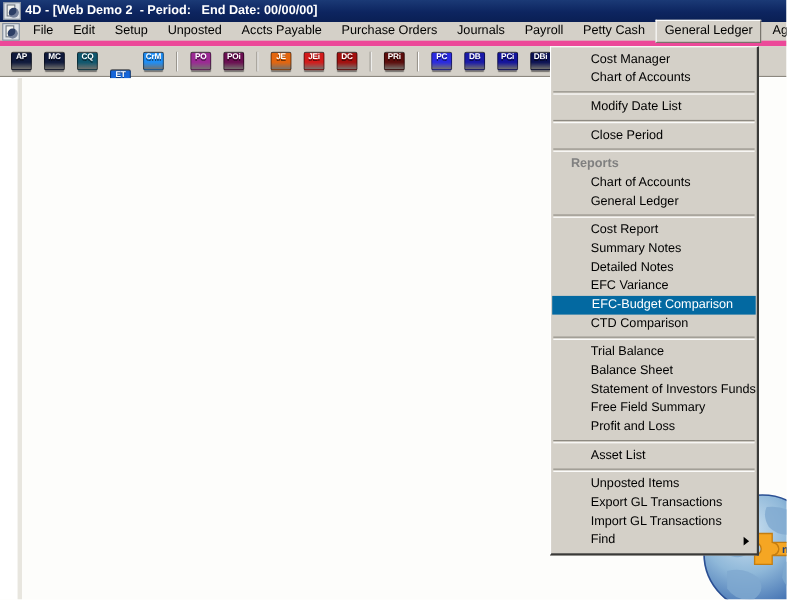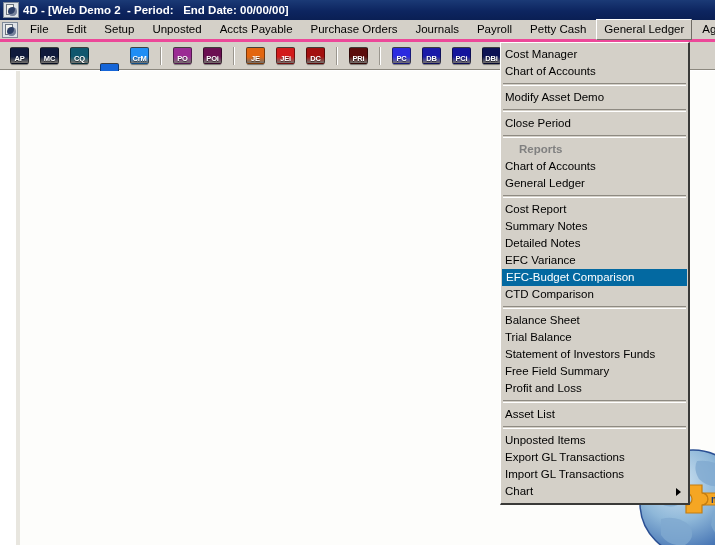--- a/index.html
+++ b/index.html
@@ -61,21 +61,21 @@
     background: #2c3e66;
     box-shadow: inset -2px -2px 0 rgba(255,255,255,0.35);
   }
 
   
   #menubar {
     position: absolute;
     left: 0; top: 20px;
     width: 715px; height: 22px;
     background: #d4d0c8;
-    border-bottom: 3px solid #ec4899;
+    border-bottom: 5px solid #ec4899;
     display: flex;
     align-items: center;
     box-sizing: border-box;
     padding-left: 2px;
   }
   #menubar .mb-icon {
     width: 16px; height: 16px;
     margin-right: 3px;
   }
   .menu-top {
@@ -109,21 +109,21 @@
     box-sizing: border-box;
     padding-left: 10px;
   }
   .tb-btn {
     width: 19px;
     height: 17px;
     margin-right: 11px;
     border-radius: 2px;
     position: relative;
     display: flex;
-    align-items: flex-end;
+    align-items: flex-start;
     justify-content: center;
     box-sizing: border-box;
     border: 1px solid rgba(0,0,0,0.45);
     box-shadow: 0 2px 1px -1px rgba(0,0,0,0.45);
     cursor: pointer;
   }
   .tb-btn span {
     color: #ffffff;
     font-size: 7.5px;
     font-weight: bold;
@@ -175,21 +175,21 @@
     border-bottom: 2px solid #3a3a38;
     box-sizing: border-box;
     padding: 3px 0 3px 0;
     z-index: 50;
   }
   .mi {
     height: 17px;
     line-height: 17px;
     font-size: 11.5px;
     color: #000000;
-    padding-left: 4px;
+    padding-left: 36px;
     padding-right: 8px;
     white-space: nowrap;
     box-sizing: border-box;
     position: relative;
     cursor: default;
   }
   .mi.header {
     color: #808080;
     font-weight: bold;
     padding-left: 18px;
@@ -311,40 +311,40 @@
     <path d="M47 36 h16 v8 a6 6 0 0 1 0 12 v8 h-16 v-8 a6 6 0 0 0 0 -12 z" fill="#f5a623" stroke="#c47d10" stroke-width="1.2"></path>
     <path d="M63 44 a6 6 0 0 1 0 12 l20 0 0 -12 z" fill="#f5a623" stroke="#c47d10" stroke-width="1.2"></path>
     <text x="72" y="54" font-family="Liberation Sans, sans-serif" font-size="10" font-weight="bold" fill="#1c3f7a">my</text>
   </svg>
 </div>
 
 <div id="dropdown">
     <div class="mi"><span>Cost Manager</span></div>
     <div class="mi"><span>Chart of Accounts</span></div>
     <div class="mi-sep"></div>
-    <div class="mi"><span>Modify Asset Demo</span></div>
+    <div class="mi"><span>Modify Date List</span></div>
     <div class="mi-sep"></div>
     <div class="mi"><span>Close Period</span></div>
     <div class="mi-sep"></div>
     <div class="mi header"><span>Reports</span></div>
     <div class="mi"><span>Chart of Accounts</span></div>
     <div class="mi"><span>General Ledger</span></div>
     <div class="mi-sep"></div>
     <div class="mi"><span>Cost Report</span></div>
     <div class="mi"><span>Summary Notes</span></div>
     <div class="mi"><span>Detailed Notes</span></div>
     <div class="mi"><span>EFC Variance</span></div>
     <div class="mi selected"><span>EFC-Budget Comparison</span></div>
     <div class="mi"><span>CTD Comparison</span></div>
     <div class="mi-sep"></div>
+    <div class="mi"><span>Trial Balance</span></div>
     <div class="mi"><span>Balance Sheet</span></div>
-    <div class="mi"><span>Trial Balance</span></div>
     <div class="mi"><span>Statement of Investors Funds</span></div>
     <div class="mi"><span>Free Field Summary</span></div>
     <div class="mi"><span>Profit and Loss</span></div>
     <div class="mi-sep"></div>
     <div class="mi"><span>Asset List</span></div>
     <div class="mi-sep"></div>
     <div class="mi"><span>Unposted Items</span></div>
     <div class="mi"><span>Export GL Transactions</span></div>
     <div class="mi"><span>Import GL Transactions</span></div>
-    <div class="mi"><span>Chart</span><span class="submenu-arrow"></span></div>
+    <div class="mi"><span>Find</span><span class="submenu-arrow"></span></div>
   </div>
 
 </body></html>

